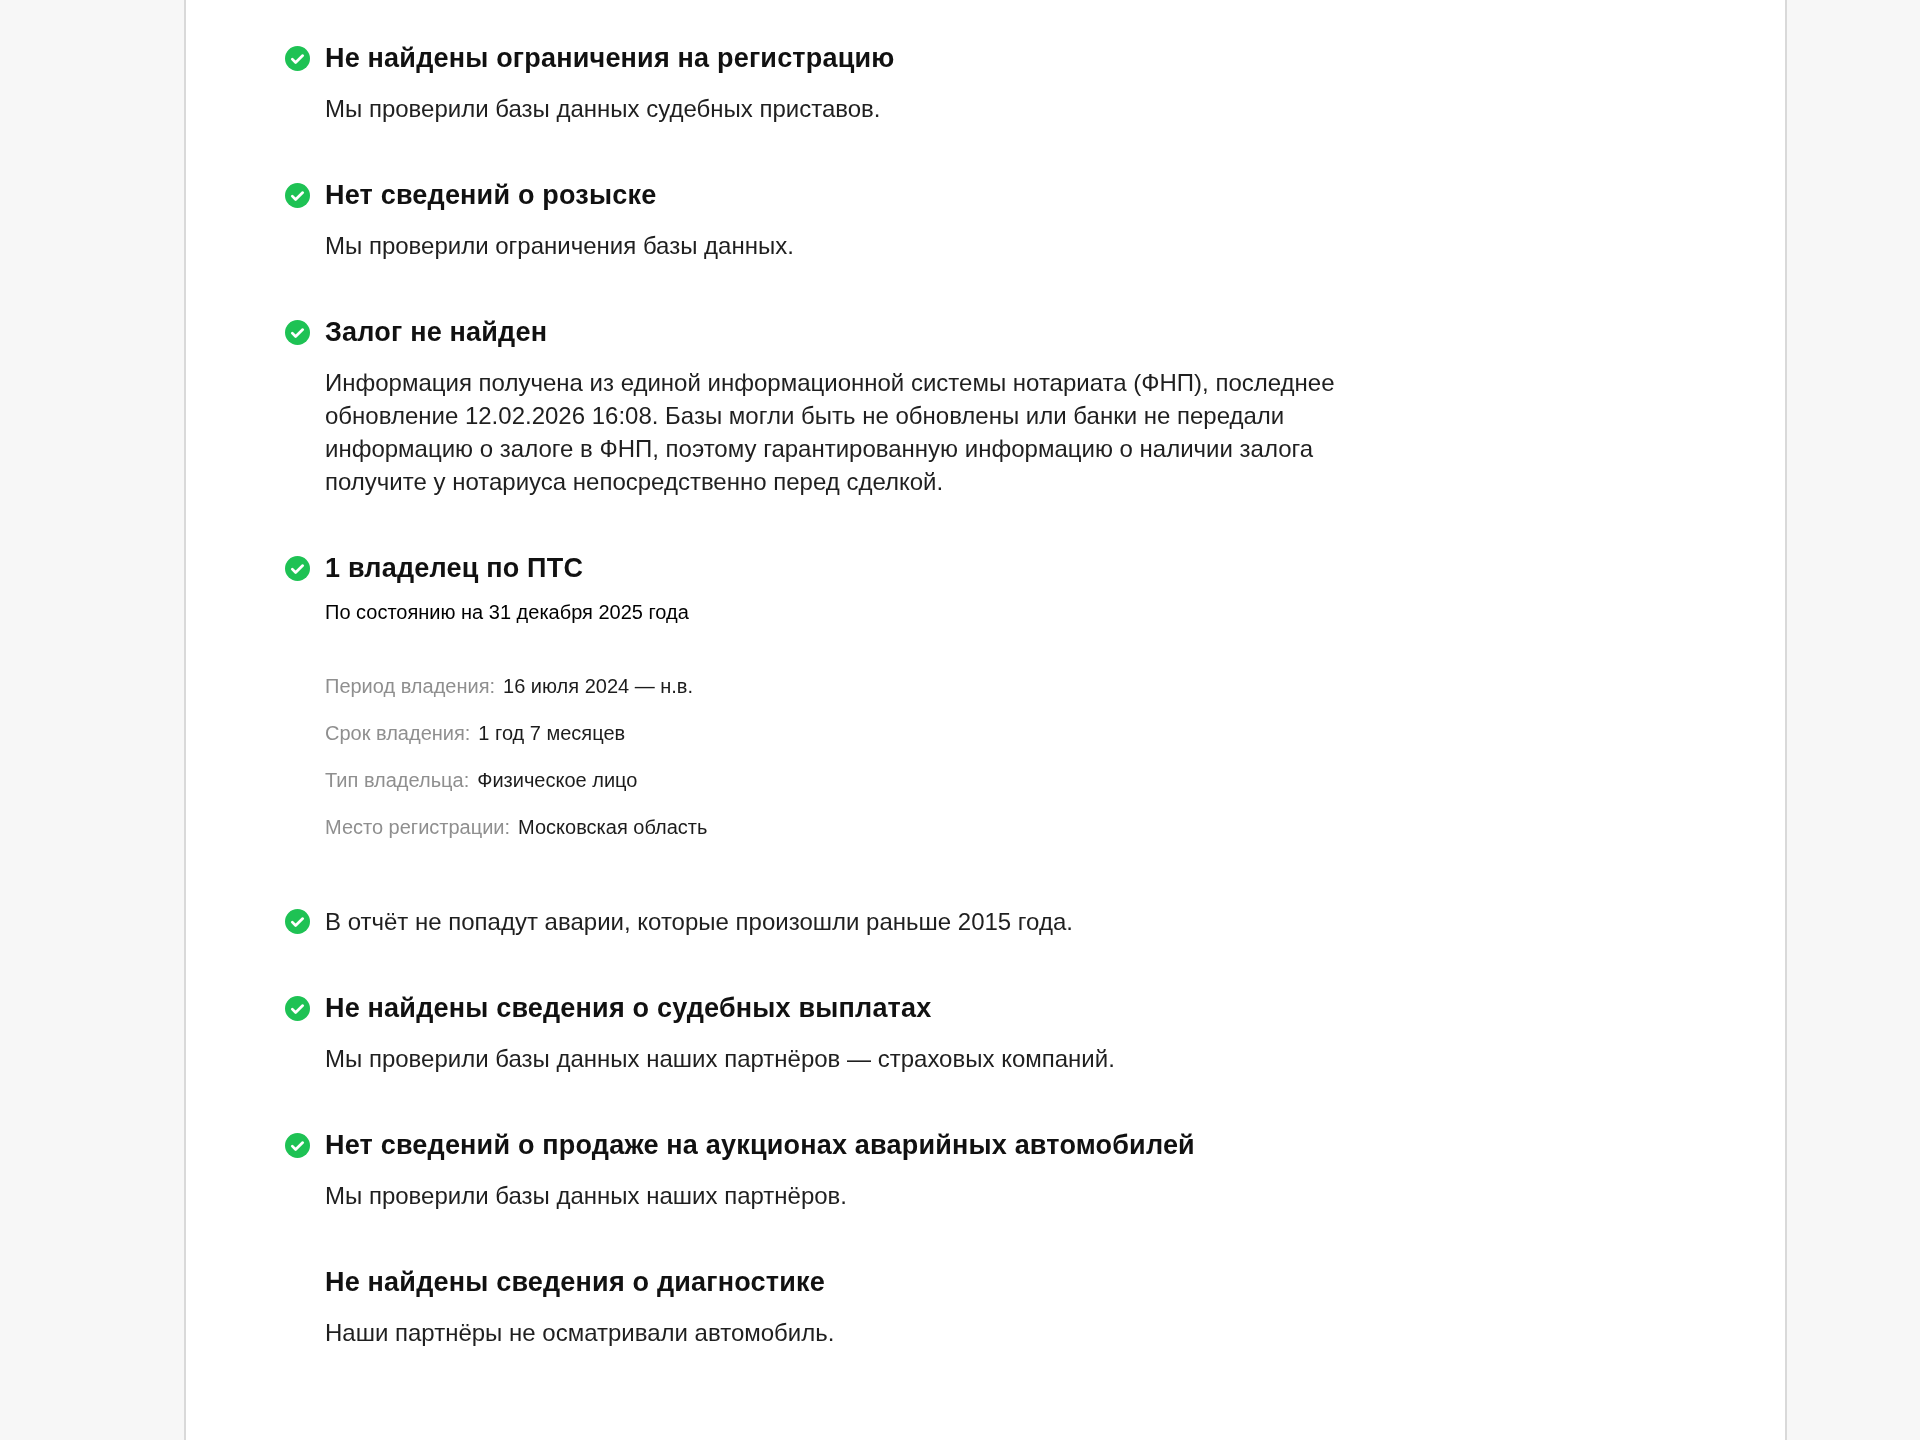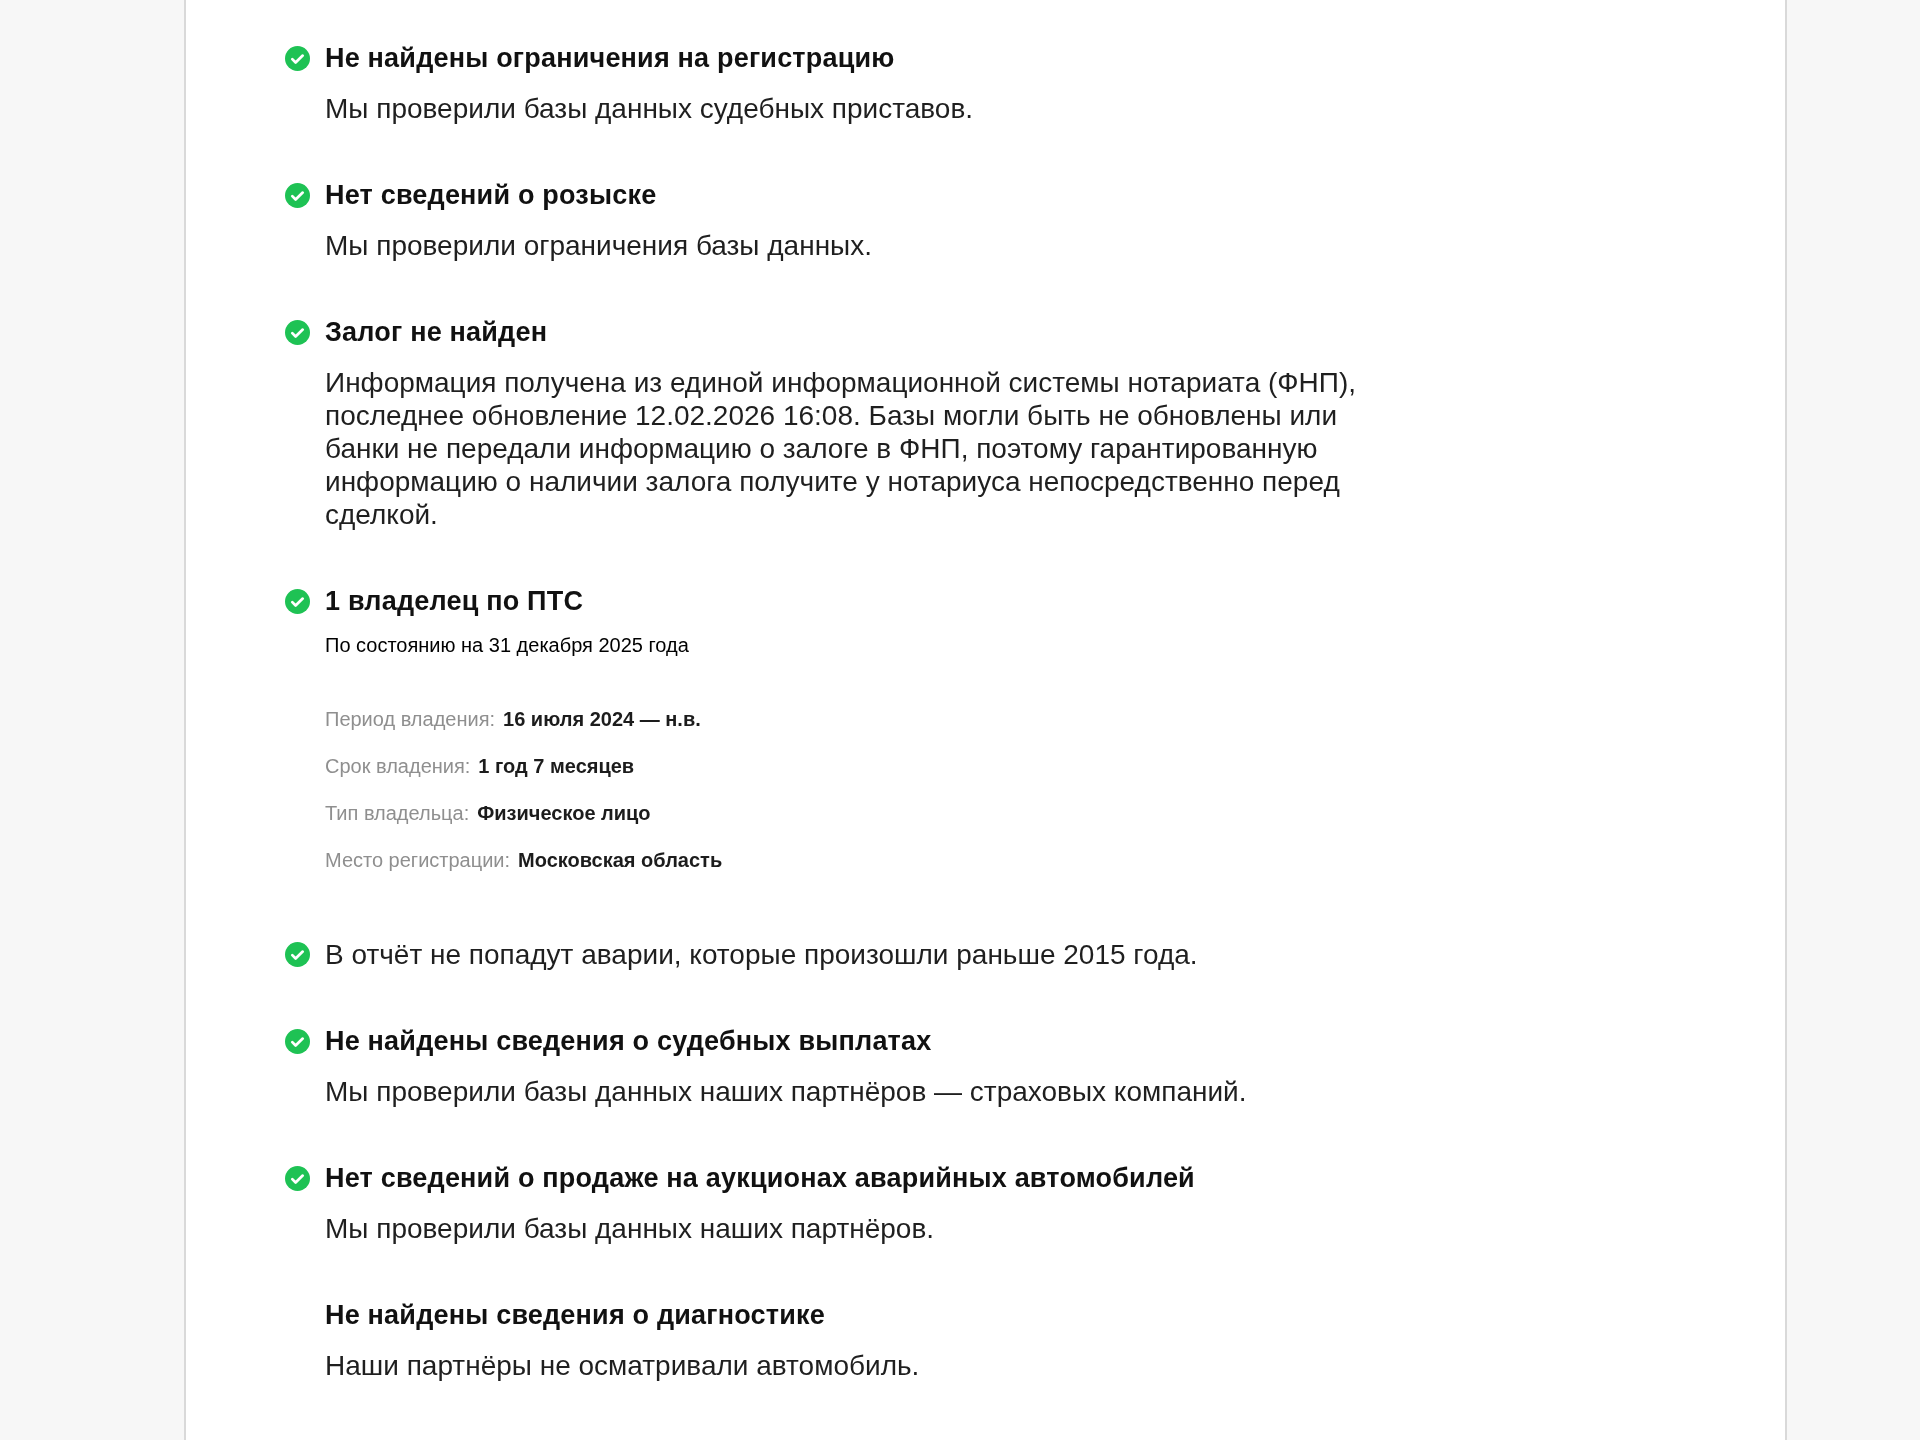--- a/index.html
+++ b/index.html
@@ -38,21 +38,21 @@
   .check-icon svg { display: block; width: 25px; height: 25px; }
   .section-title {
     font-size: 27px;
     font-weight: 700;
     line-height: 32px;
     margin: 0;
     color: #111111;
     letter-spacing: 0.2px;
   }
   .section-desc {
-    font-size: 28px;
+    font-size: 24px;
     line-height: 33px;
     margin: 18px 0 0 0;
     color: #1f1f1f;
     max-width: 1035px;
   }
   .section-sub {
     font-size: 20px;
     line-height: 33px;
     margin: 12px 0 0 0;
     color: #000000;
@@ -60,21 +60,21 @@
   .owner-details {
     margin: 34px 0 0 0;
     padding: 0;
   }
   .detail-row {
     font-size: 20px;
     line-height: 47px;
     white-space: nowrap;
   }
   .detail-label { color: #8f8f8f; margin-right: 8px; }
-  .detail-value { color: #1c1c1c; font-weight: bold; }
+  .detail-value { color: #1c1c1c; }
 </style>
 </head>
 <body>
 
 <div class="page">
   <main class="card">
 
     <section class="check-section">
       <span class="check-icon">
         <svg viewBox="0 0 24 24">

